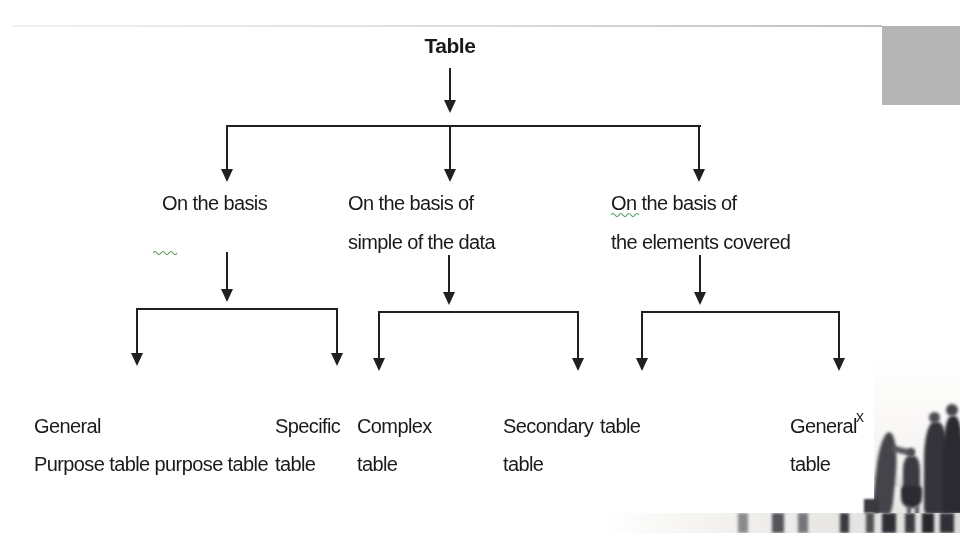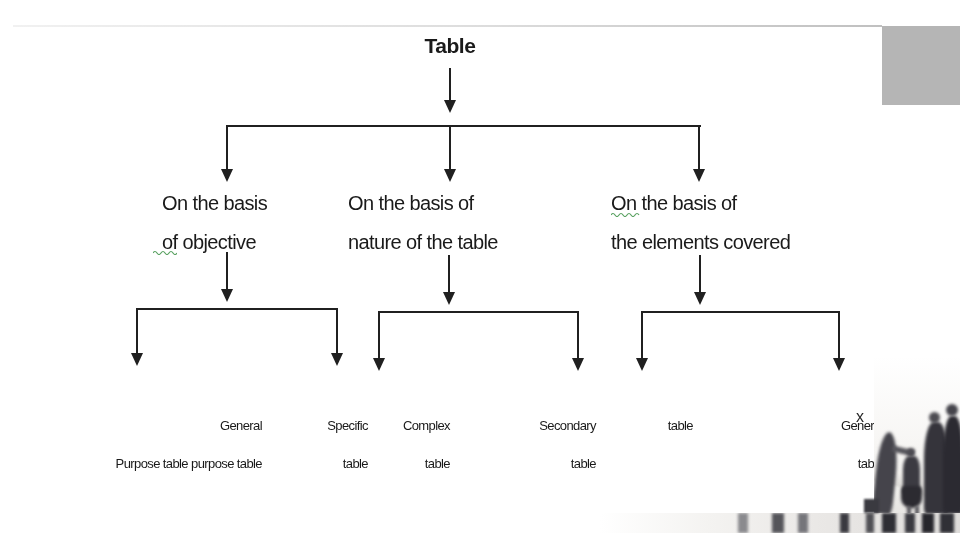--- a/index.html
+++ b/index.html
@@ -9,22 +9,22 @@
   
   .top-rule{position:absolute;left:13px;top:25px;width:869px;height:2px;
             background:linear-gradient(to right,#f1f1f1,#dcdcdc 55%,#c0c0c0);}
   .corner-box{position:absolute;left:882px;top:26px;width:78px;height:79px;background:#b5b5b5;}
 
   
   .root-label{position:absolute;left:400px;top:34px;width:100px;text-align:center;
               font-weight:bold;font-size:21px;letter-spacing:-0.5px;}
   .branch-label{position:absolute;top:184px;font-size:20px;line-height:39px;
                 letter-spacing:-0.6px;white-space:nowrap;}
-  .leaf-label{position:absolute;top:407px;font-size:13px;line-height:38px;
-              letter-spacing:-0.6px;text-align:right;white-space:nowrap;}
+  .leaf-label{position:absolute;top:407px;font-size:20px;line-height:38px;
+              letter-spacing:-0.6px;text-align:left;white-space:nowrap;margin-left:7px;}
 
   
   .vline{position:absolute;width:2px;background:#202020;}
   .hline{position:absolute;height:2px;background:#202020;}
   .ahead{position:absolute;width:0;height:0;border-left:6px solid transparent;
          border-right:6px solid transparent;border-top:13px solid #202020;}
 
   .squiggle{position:absolute;}
 
   
@@ -56,25 +56,24 @@
   <div class="hline" style="left:227px;top:125px;width:474px;"></div>
   <div class="vline" style="left:226px;top:125px;height:45px;"></div>
   <div class="ahead" style="left:221px;top:169px;"></div>
   <div class="vline" style="left:449px;top:125px;height:45px;"></div>
   <div class="ahead" style="left:444px;top:169px;"></div>
   <div class="vline" style="left:698px;top:125px;height:45px;"></div>
   <div class="ahead" style="left:693px;top:169px;"></div>
 
   <div class="branch-label" style="left:162px;">
     <div>On the basis</div>
-    <div>of objective</div>
   </div>
   <div class="branch-label" style="left:348px;">
     <div>On the basis of</div>
-    <div>nature of the table</div>
+    <div>simple of the data</div>
   </div>
   <div class="branch-label" style="left:611px;">
     <div>On the basis of</div>
     <div>the elements covered</div>
   </div>
 
   <svg class="squiggle" style="left:153px;top:250px;" width="24" height="5">
     <path d="M0 3 Q2 0 4 3 T8 3 T12 3 T16 3 T20 3 T24 3" fill="none" stroke="#57a05f" stroke-width="1.2"></path>
   </svg>
   <svg class="squiggle" style="left:611px;top:212px;" width="30" height="5">

